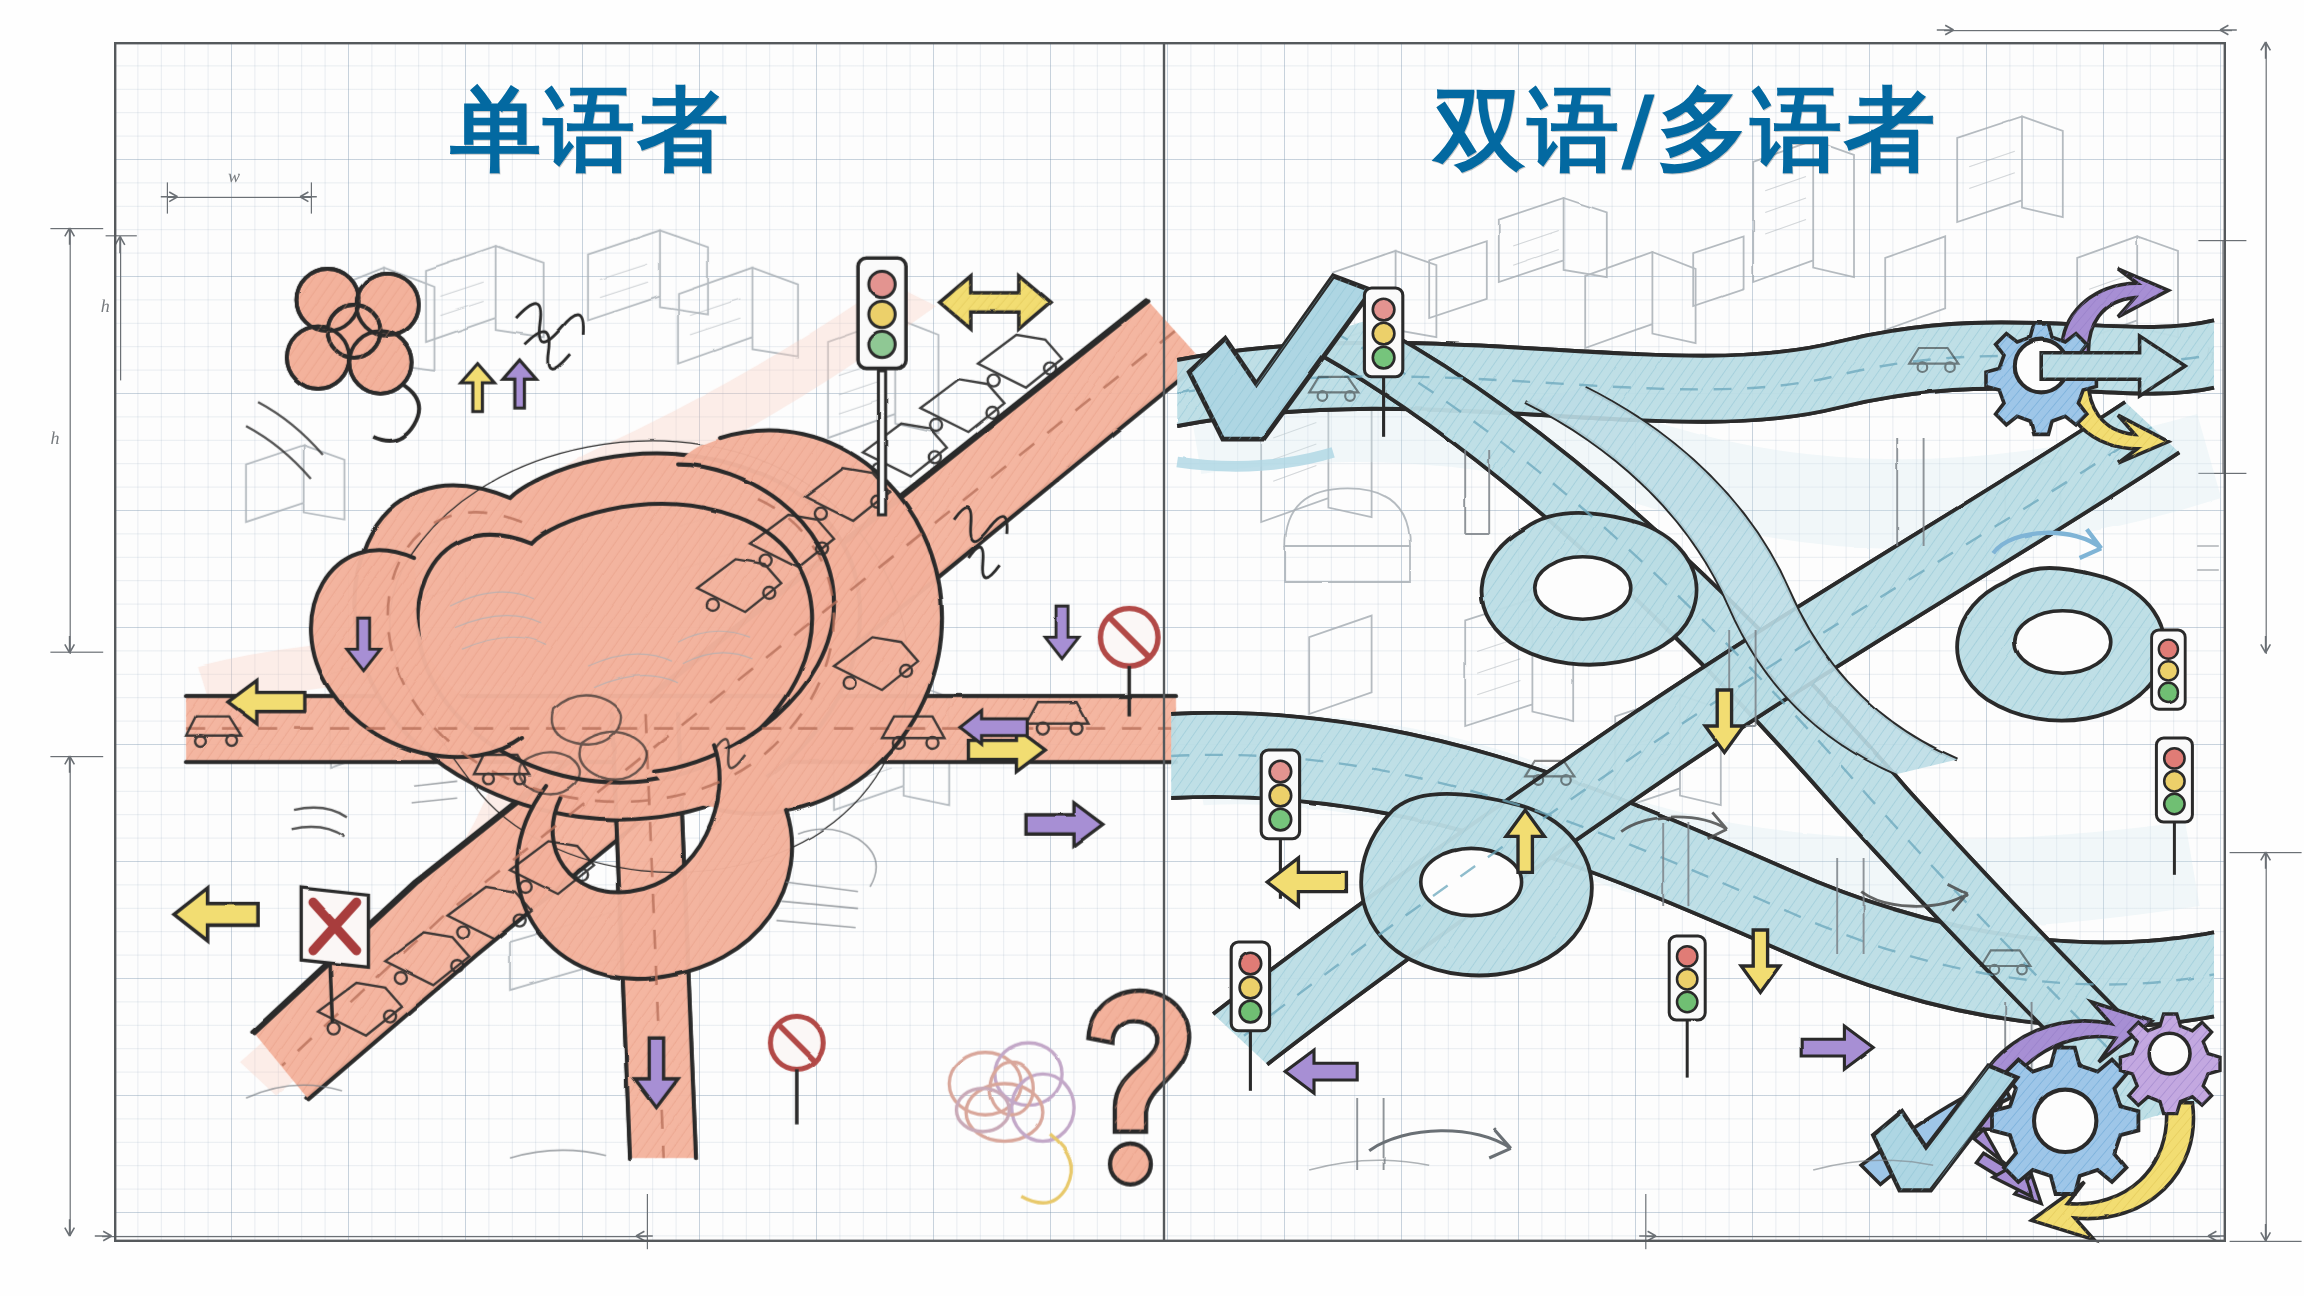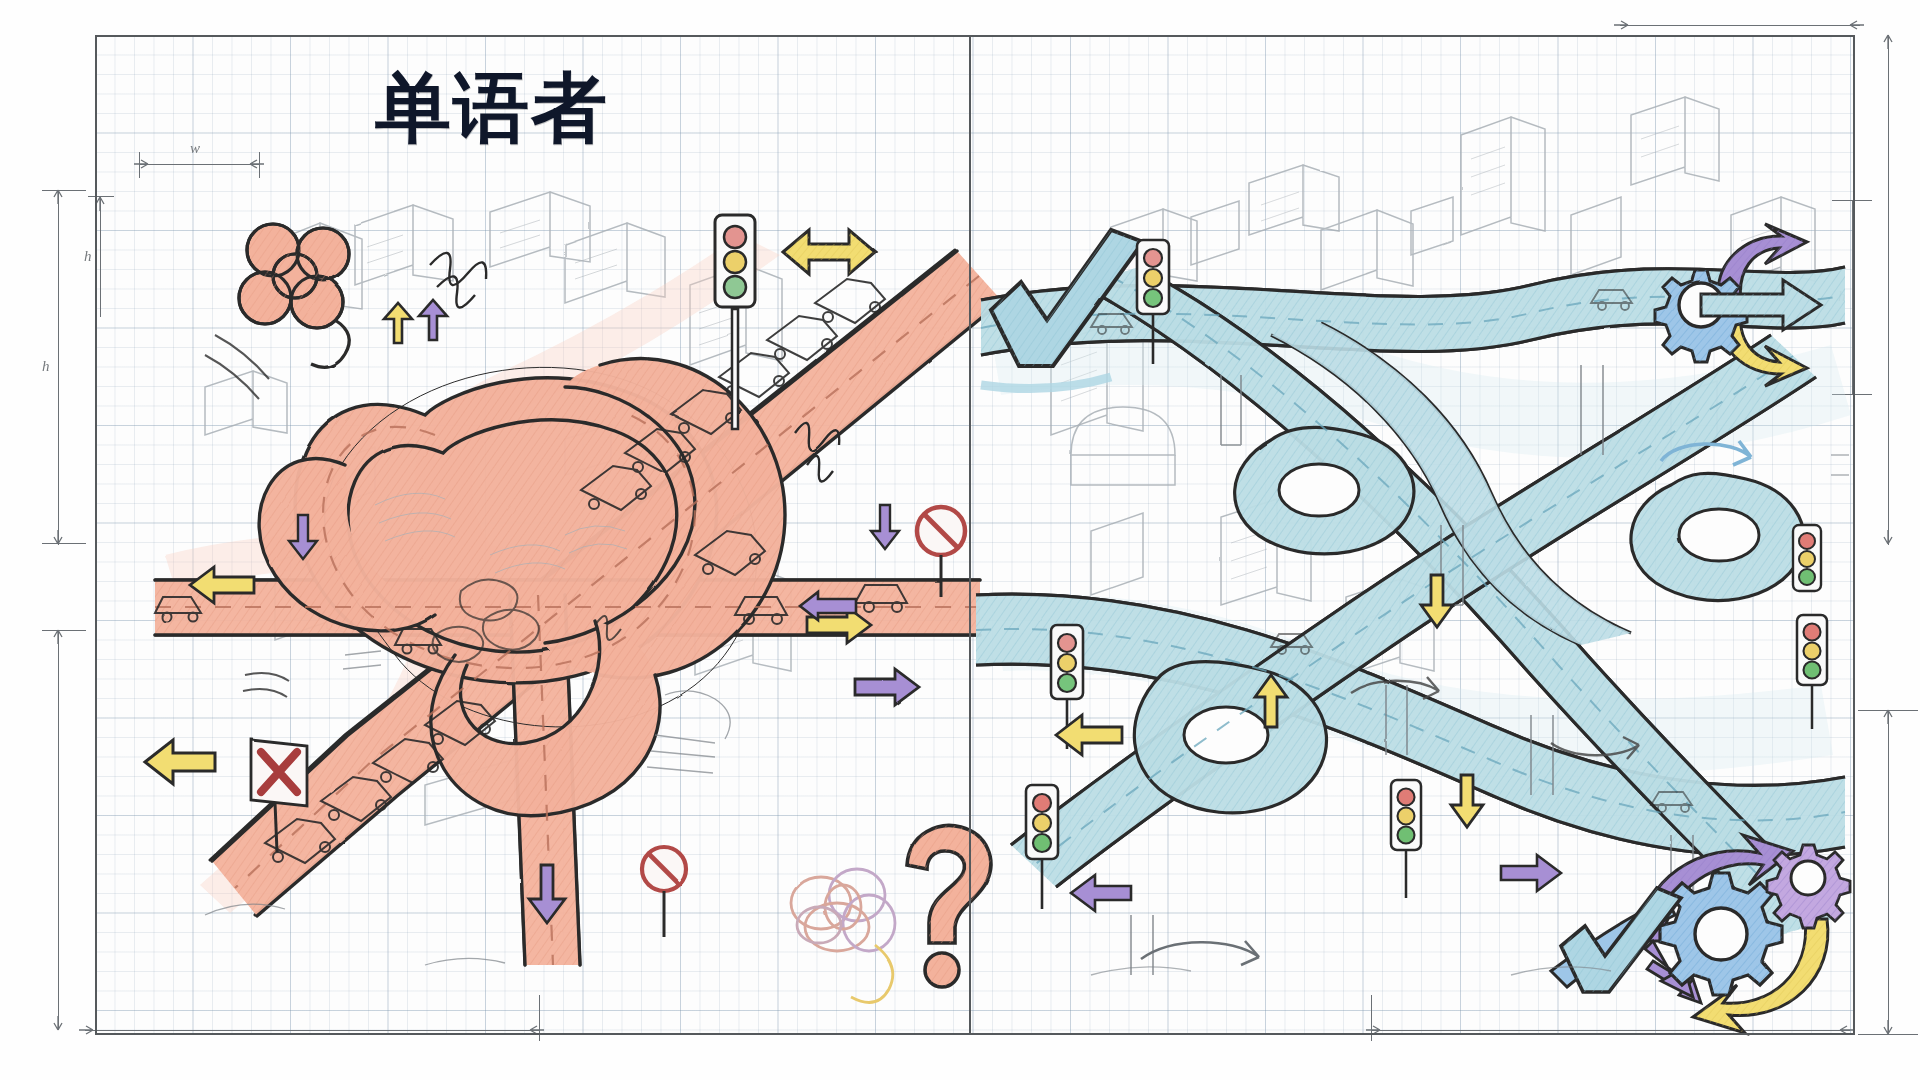--- a/index.html
+++ b/index.html
@@ -40,21 +40,21 @@
   .dim .lbl {
     position: absolute; font-size: 15px; color: #75797d;
     font-family: "Liberation Serif", serif; font-style: italic;
   }
   .tick { position: absolute; background: #6b7075; }
   svg.arrowhead { position: absolute; overflow: visible; }
 
   
   .panel-title {
     position: absolute; font-size: 76px; letter-spacing: 2px;
-    color: #0f172a; font-weight: 700;
+    color: #0369a1; font-weight: 700;
     font-family: "DejaVu Sans", "Liberation Sans", sans-serif;
     text-shadow: 0.6px 0.6px 0 rgba(0,0,0,0.22);
     white-space: nowrap;
   }
   #title-left  { left: 375px; top: 58px; }
   #title-right { left: 1195px; top: 58px; }
 
   
   .panel { position: absolute; top: 35px; height: 1000px; }
   #panel-left  { left: 95px;  width: 874px; }
@@ -772,14 +772,15 @@
         <path d="M860 420 l18 0 M860 440 l18 0"></path>
       </g>
       </g>
     </svg>
   </div>
 
   <div class="paper-frame"></div>
   <div class="divider"></div>
 
   <div class="panel-title" id="title-left">单语者</div>
+  <div class="panel-title" id="title-right">双语/多语者</div>
 
 </div>
 
 </body></html>

